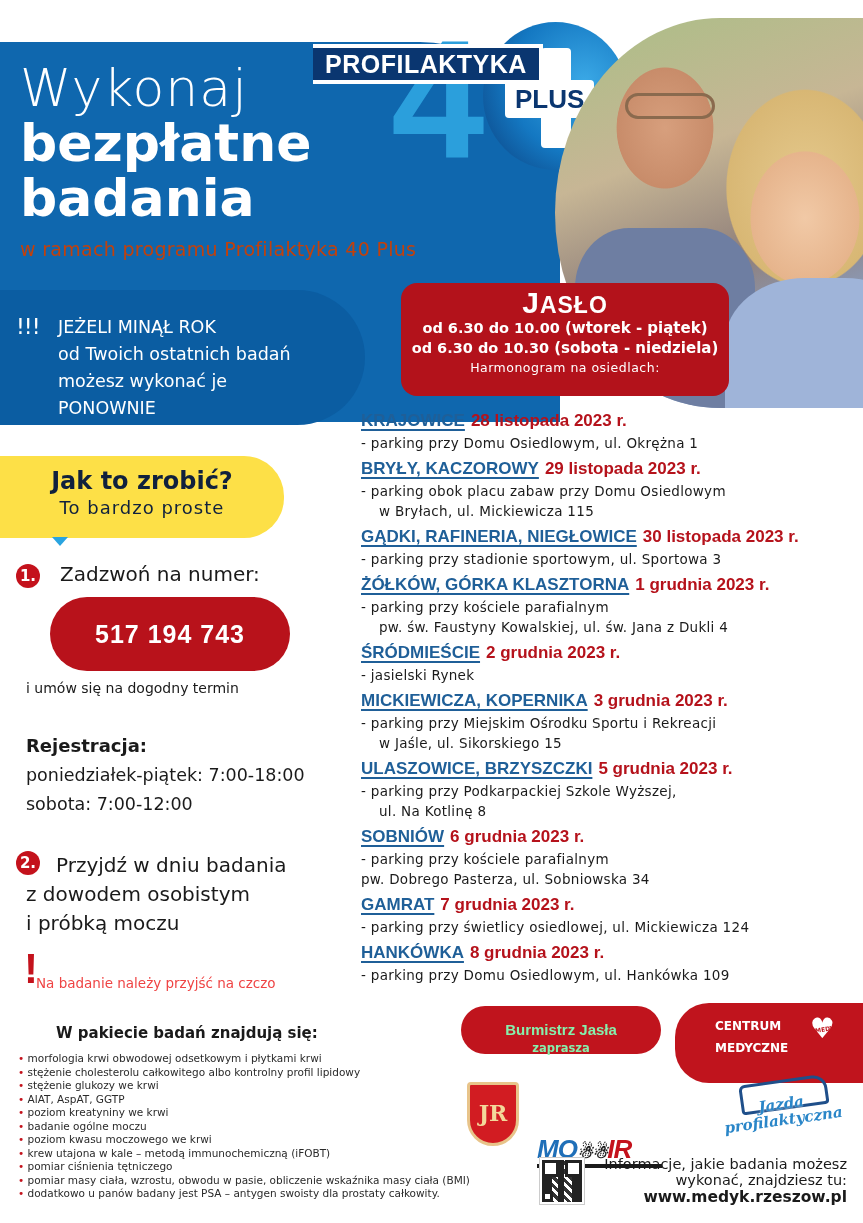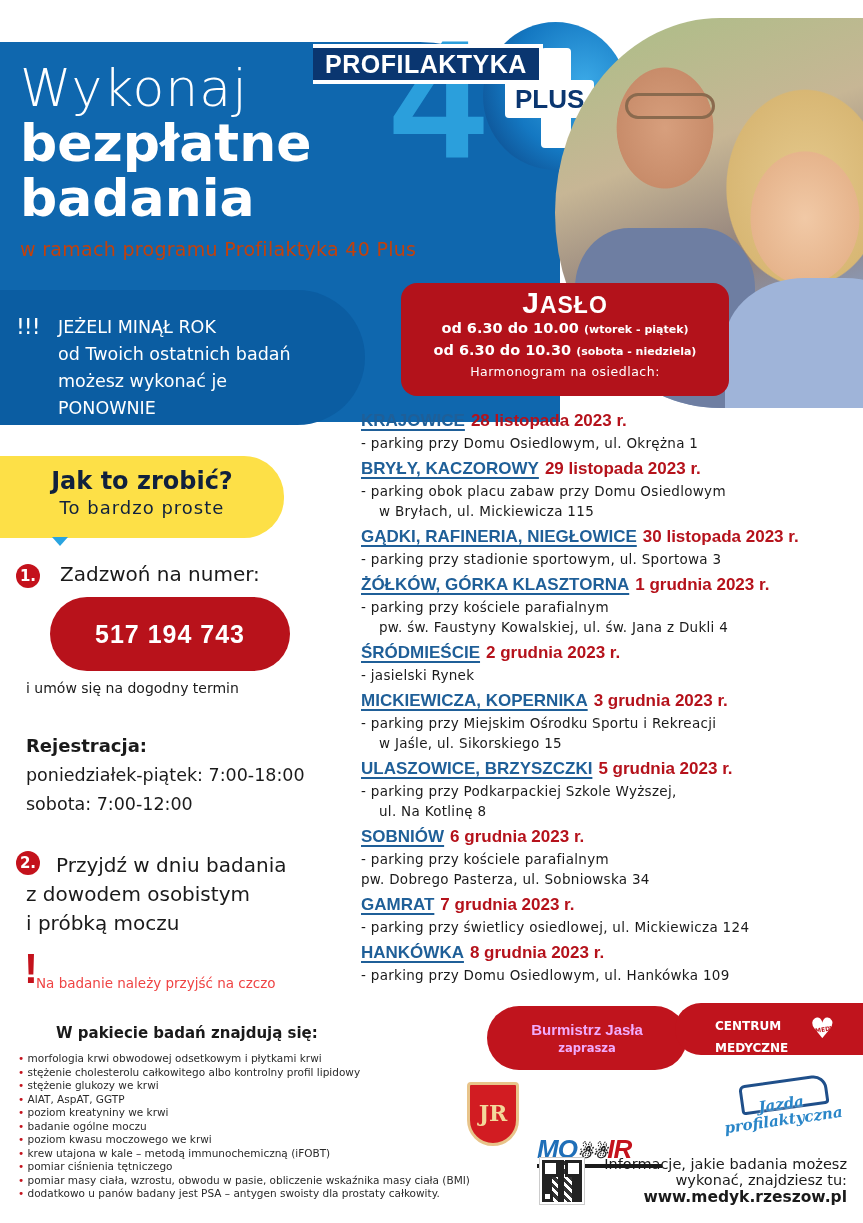--- a/index.html
+++ b/index.html
@@ -82,21 +82,21 @@
   .jaslo-box {
     position: absolute; left: 401px; top: 283px; width: 328px; height: 113px;
     background: #b3121b; border-radius: 16px; text-align: center; color: #ffffff;
   }
   .jaslo-title {
     font-family: "Liberation Sans", sans-serif; font-weight: bold;
     font-size: 30px; line-height: 1; margin-top: 5px; letter-spacing: 1px;
   }
   .jaslo-title .sc { font-size: 23px; }
   .jaslo-line { font-weight: bold; font-size: 14.5px; line-height: 20px; }
-  .jaslo-line .small { font-size: 11px; }
+  .jaslo-line .small { font-size: 15px; }
   .jaslo-harm { font-size: 12.5px; line-height: 20px; letter-spacing: 0.5px; }
 
   
   .alert-bangs {
     position: absolute; left: 16px; top: 314px;
     font-size: 22px; color: #ffffff; letter-spacing: -1px;
   }
   .alert-text {
     position: absolute; left: 58px; top: 314px;
     color: #ffffff; font-size: 17.5px; line-height: 27px;
@@ -166,28 +166,28 @@
   
   .pkg-title {
     position: absolute; left: 56px; top: 1024px;
     font-weight: bold; font-size: 15px; color: #1a1a1a;
   }
   .pkg-list { position: absolute; left: 18px; top: 1052px; list-style: none; }
   .pkg-list li { font-size: 10.5px; line-height: 13.5px; color: #2a2a2a; white-space: nowrap; }
   .pkg-list li::before { content: "• "; color: #c4121c; }
 
   .mayor-pill {
-    position: absolute; left: 487px; top: 1006px; width: 200px; height: 64px;
-    background: #c0141d; border-radius: 32px; text-align: center; color: #f0abfc;
+    position: absolute; left: 461px; top: 1006px; width: 200px; height: 48px;
+    background: #c0141d; border-radius: 32px; text-align: center; color: #86efac;
   }
   .mayor-pill .l1 { font-family: "Liberation Sans", sans-serif; font-weight: bold; font-size: 15px; padding-top: 14px; line-height: 20px; }
   .mayor-pill .l2 { font-weight: bold; font-size: 11.5px; line-height: 16px; }
 
   .medyk-pill {
-    position: absolute; left: 675px; top: 1003px; width: 188px; height: 52px;
+    position: absolute; left: 675px; top: 1003px; width: 188px; height: 80px;
     background: #c0141d; border-radius: 34px 0 0 34px; color: #fff;
   }
   .medyk-pill .l1, .medyk-pill .l2 { position: absolute; left: 40px; font-weight: bold; font-size: 12px; }
   .medyk-pill .l1 { top: 16px; }
   .medyk-pill .l2 { top: 38px; }
   .heart { position: absolute; left: 135px; top: 12px; font-size: 28px; color: #ffffff; line-height: 1; }
   .heart-label { position: absolute; left: 140px; top: 22px; font-size: 6px; color: #c0141d; font-weight: bold; transform: rotate(-10deg); }
 
   .crest {
     position: absolute; left: 467px; top: 1082px; width: 52px; height: 64px;

